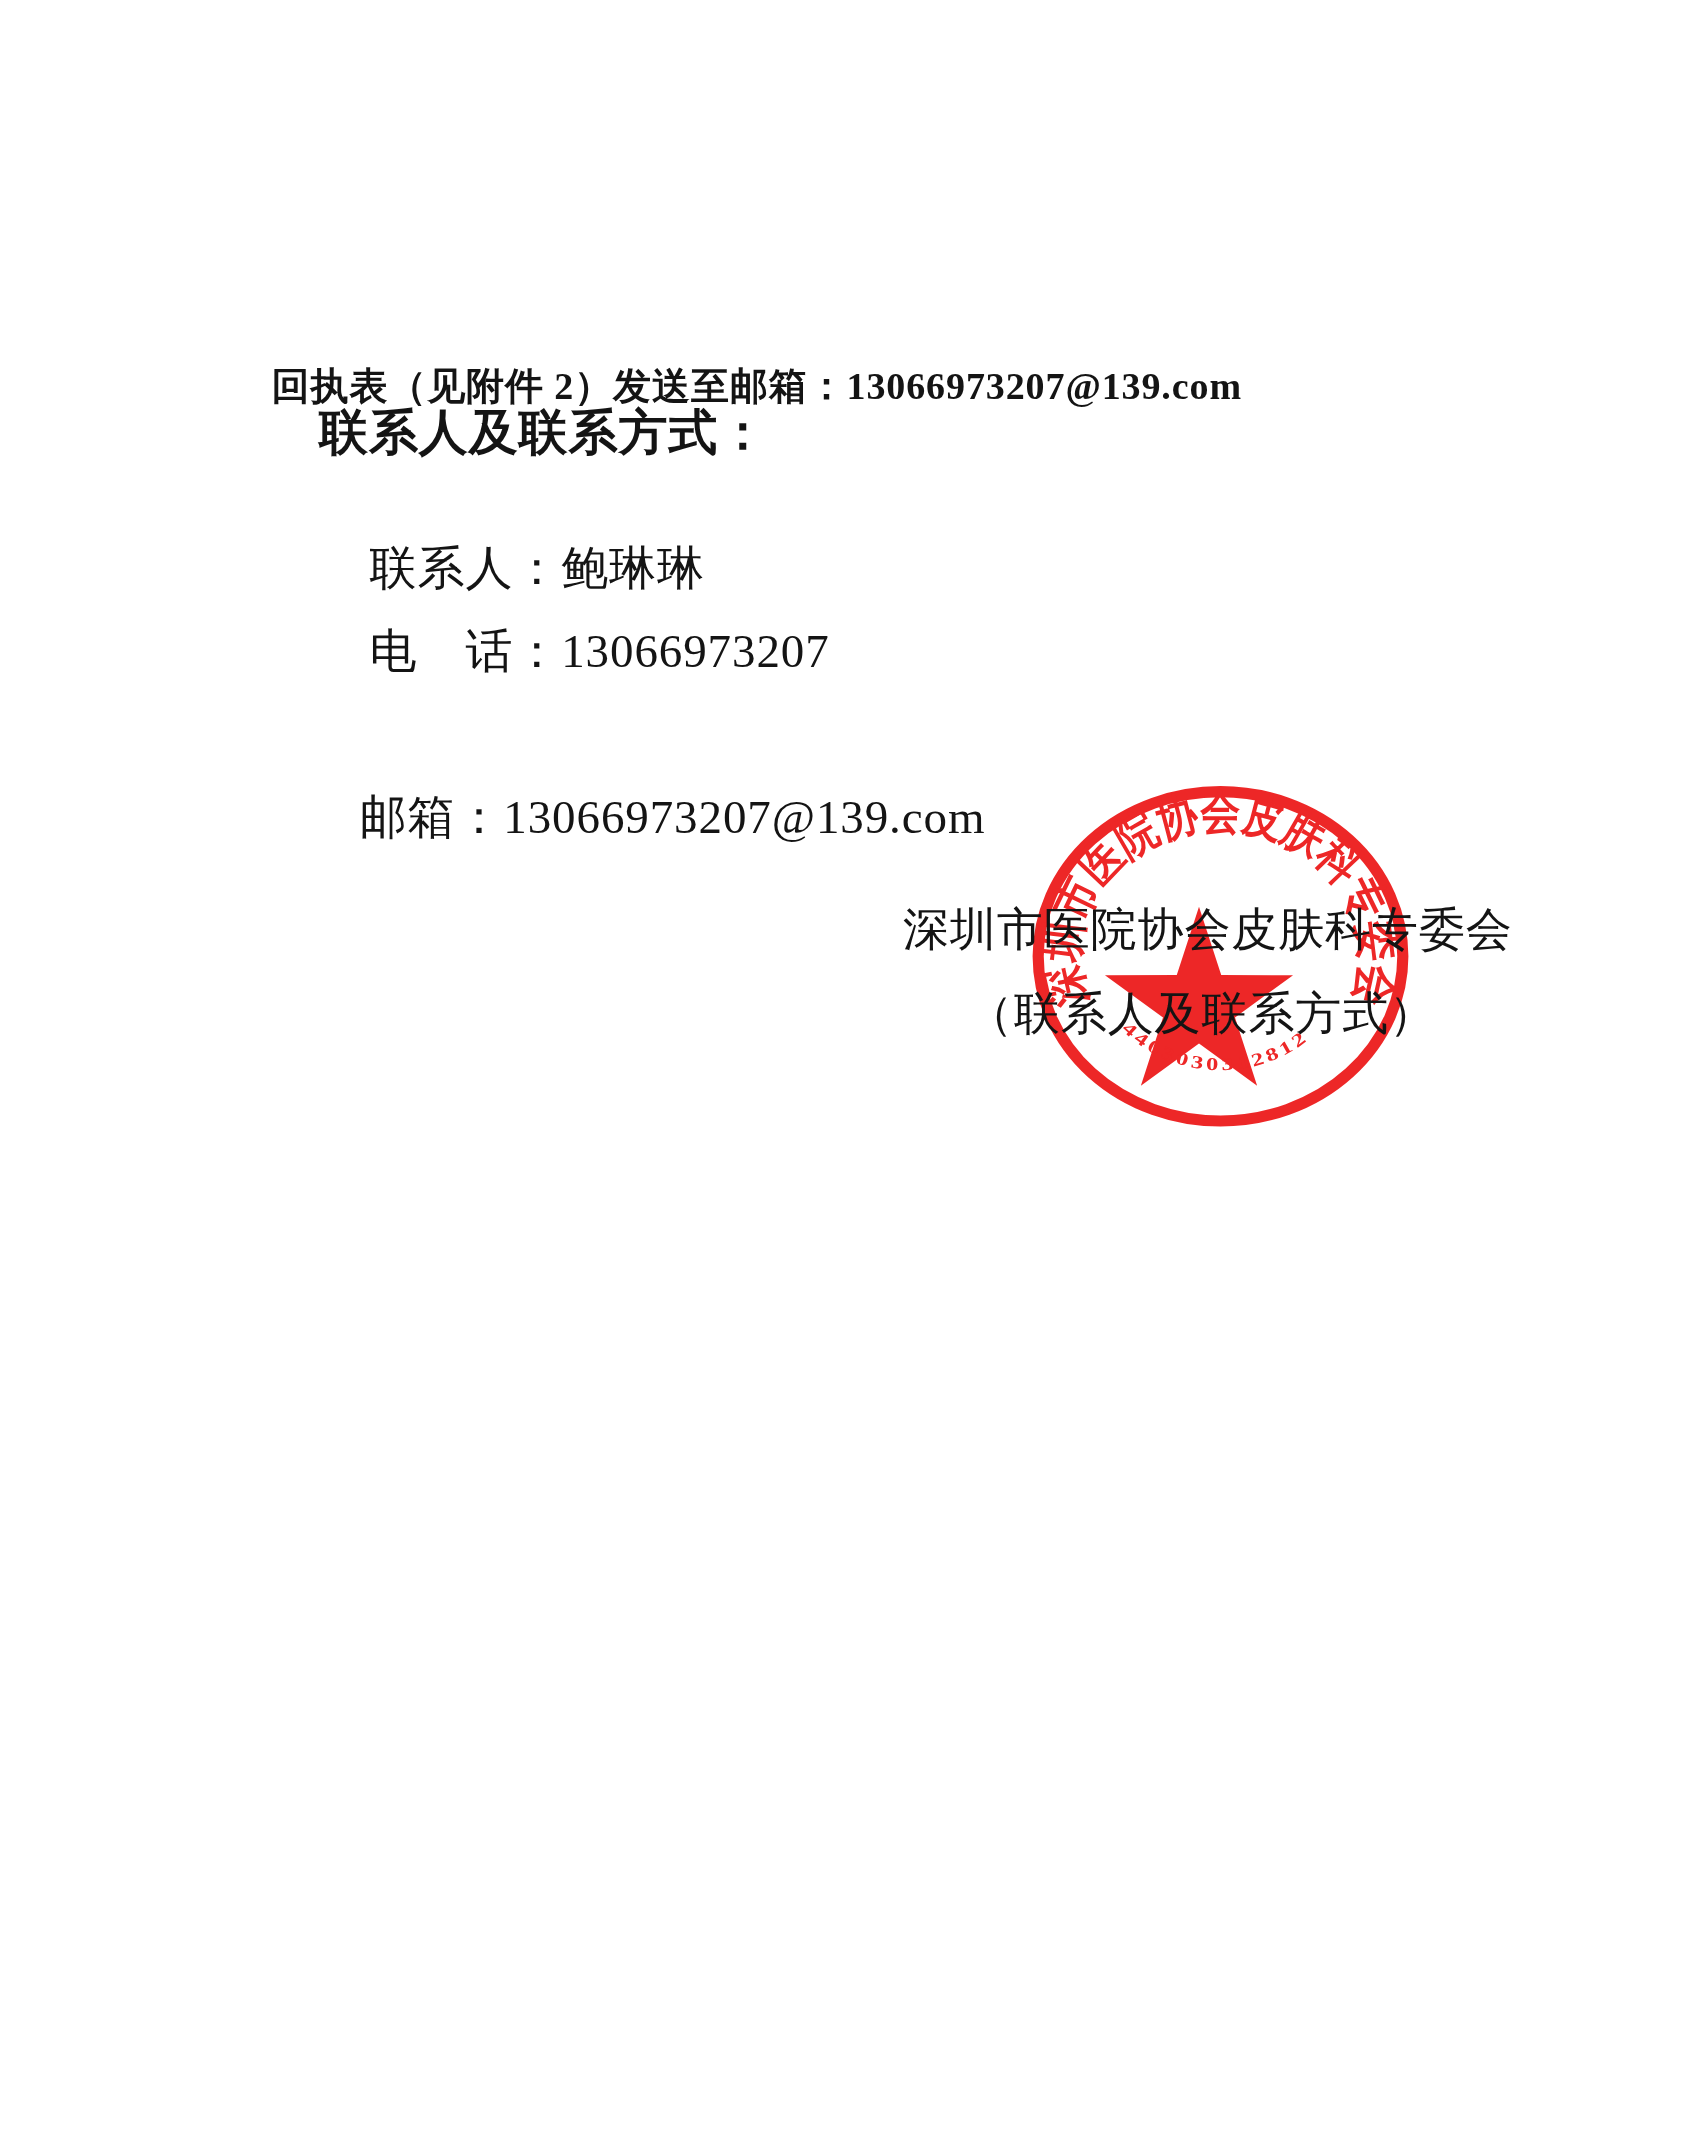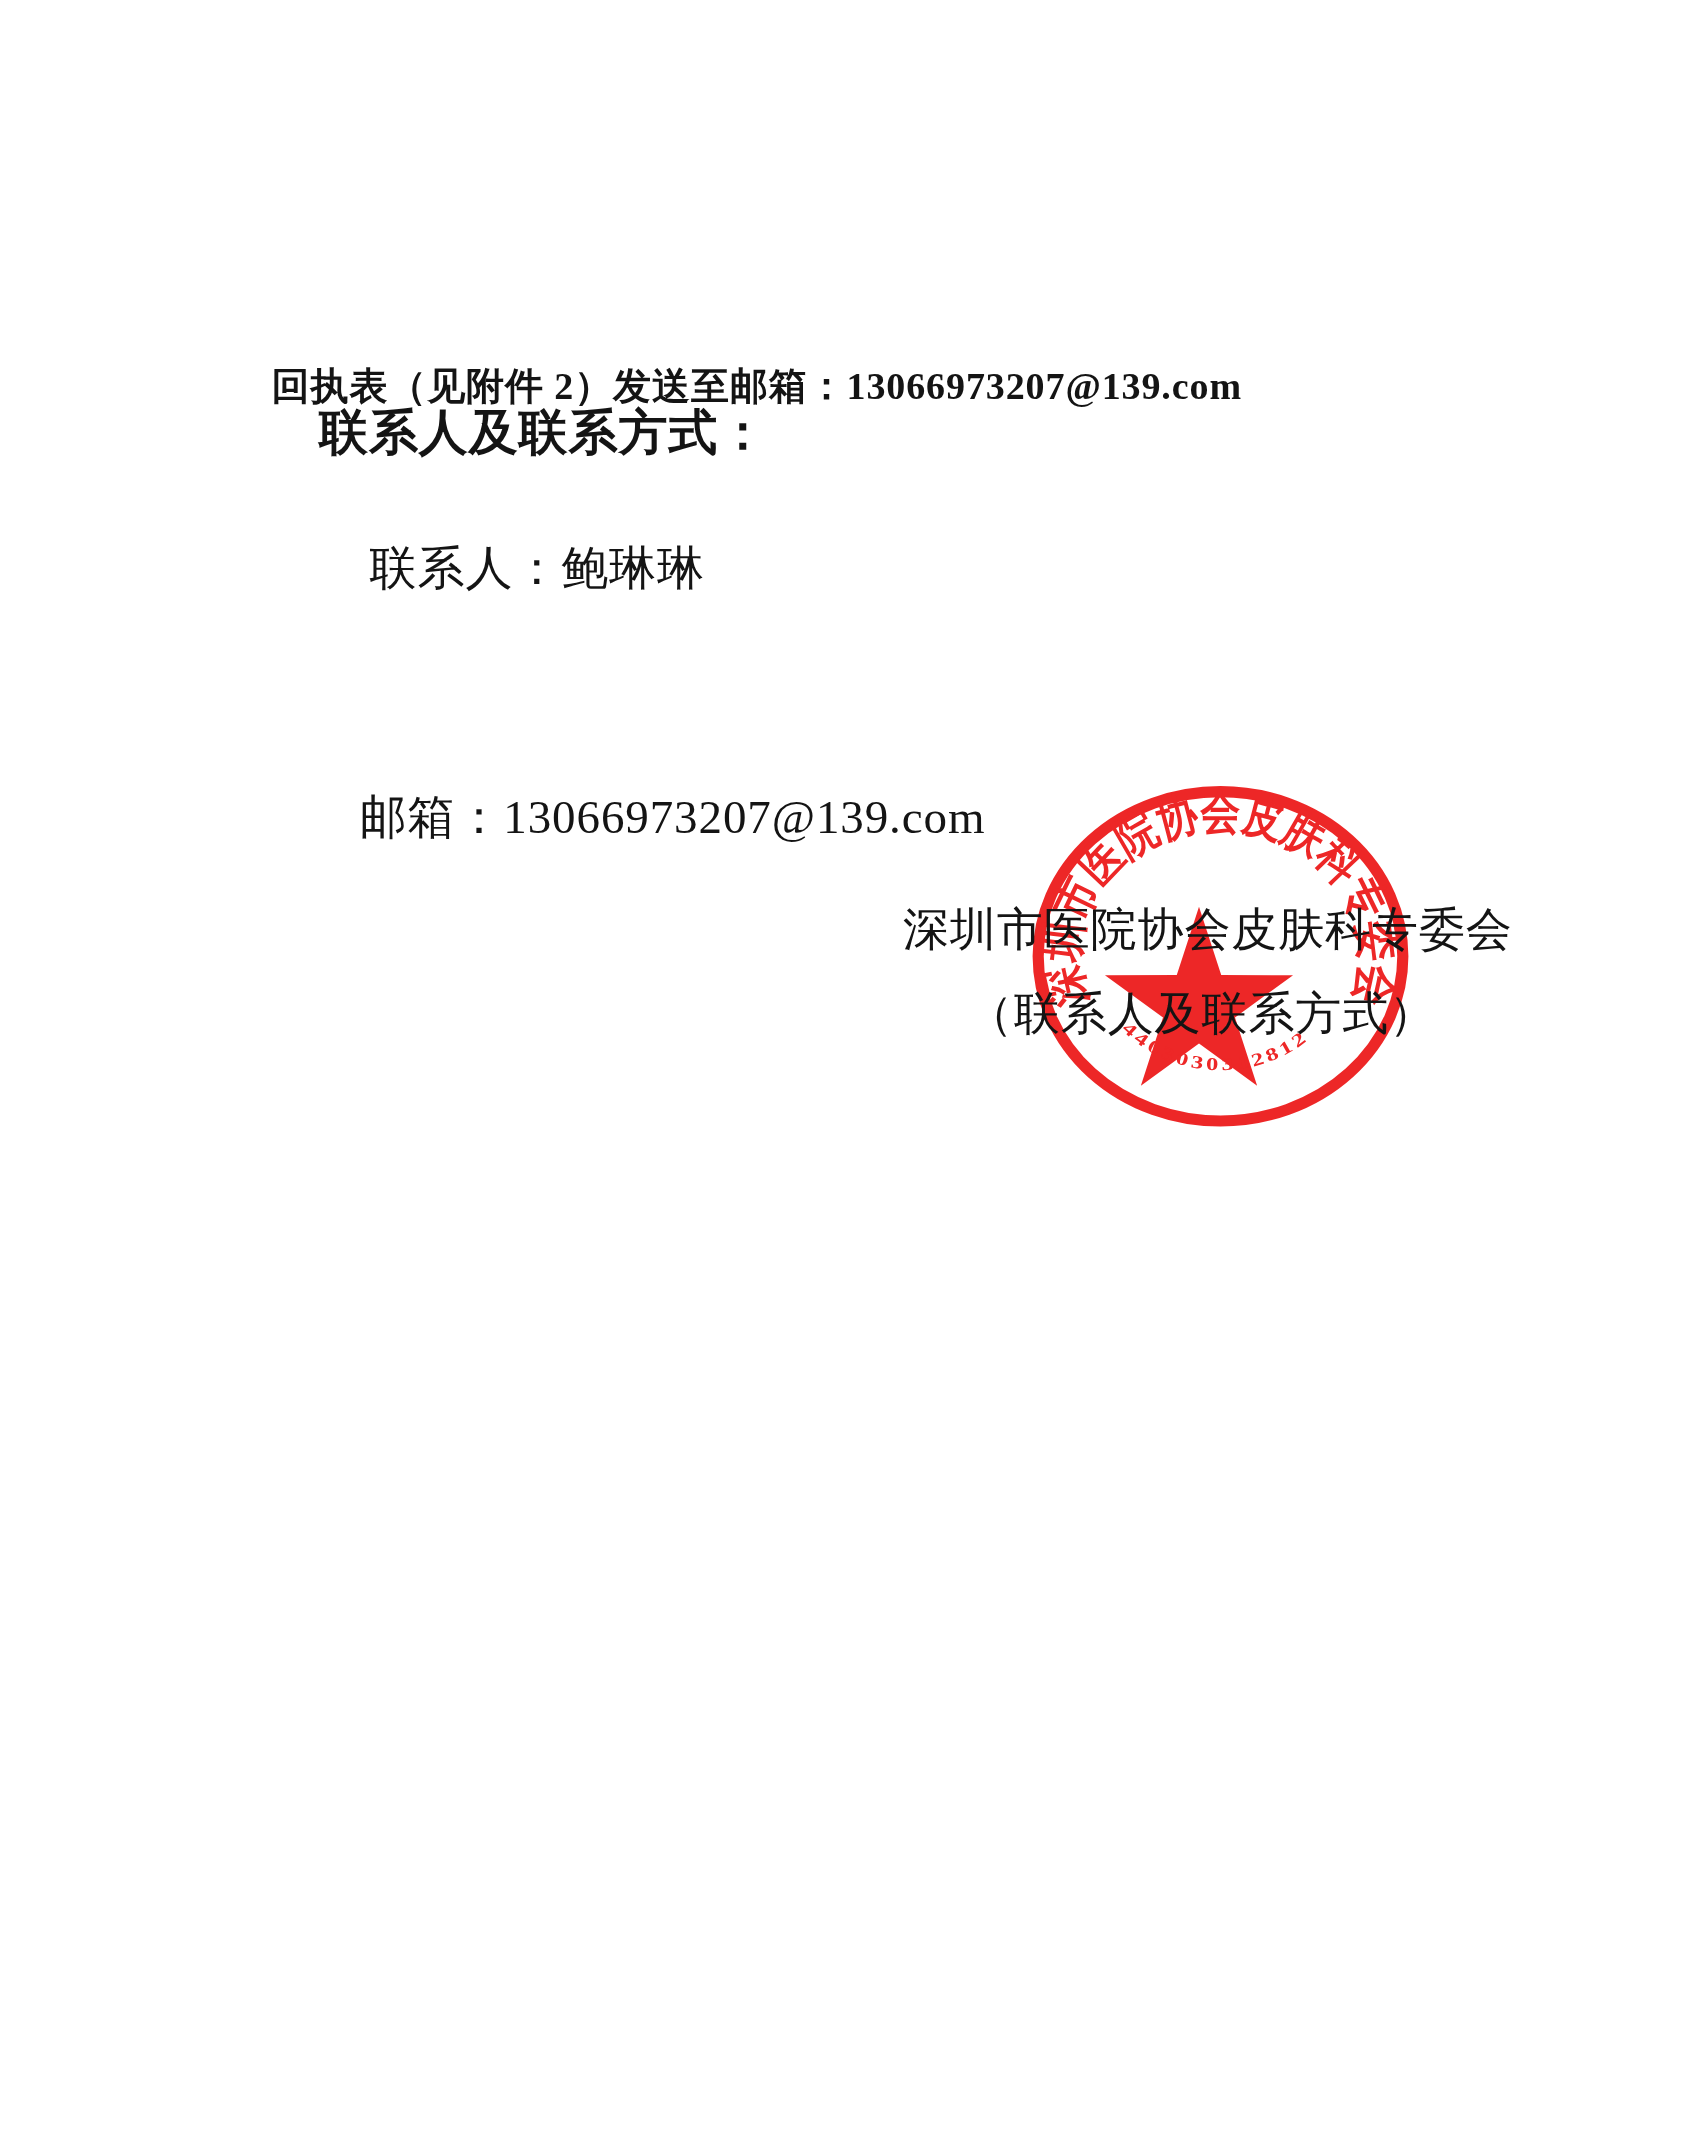--- a/index.html
+++ b/index.html
@@ -67,20 +67,23 @@
   <div class="txtline l1 b">
     <span>回执表（见附件 2）发送至邮箱：</span><span>13066973207@139.com</span>
   </div>
 
   <div class="txtline l3">
     <span>联系人：</span><span>鲍琳琳</span>
   </div>
 
   <div class="txtline l2 b">联系人及联系方式：</div>
 
+  <div class="txtline l4">
+    <span>电　话：</span><span>13066973207</span>
+  </div>
 
   <div class="txtline l5">
     <span>邮箱：</span><span>13066973207@139.com</span>
   </div>
 
   <div class="txtline s1">深圳市医院协会皮肤科专委会</div>
 
   <div class="txtline s2">（联系人及联系方式）</div>
 
 

